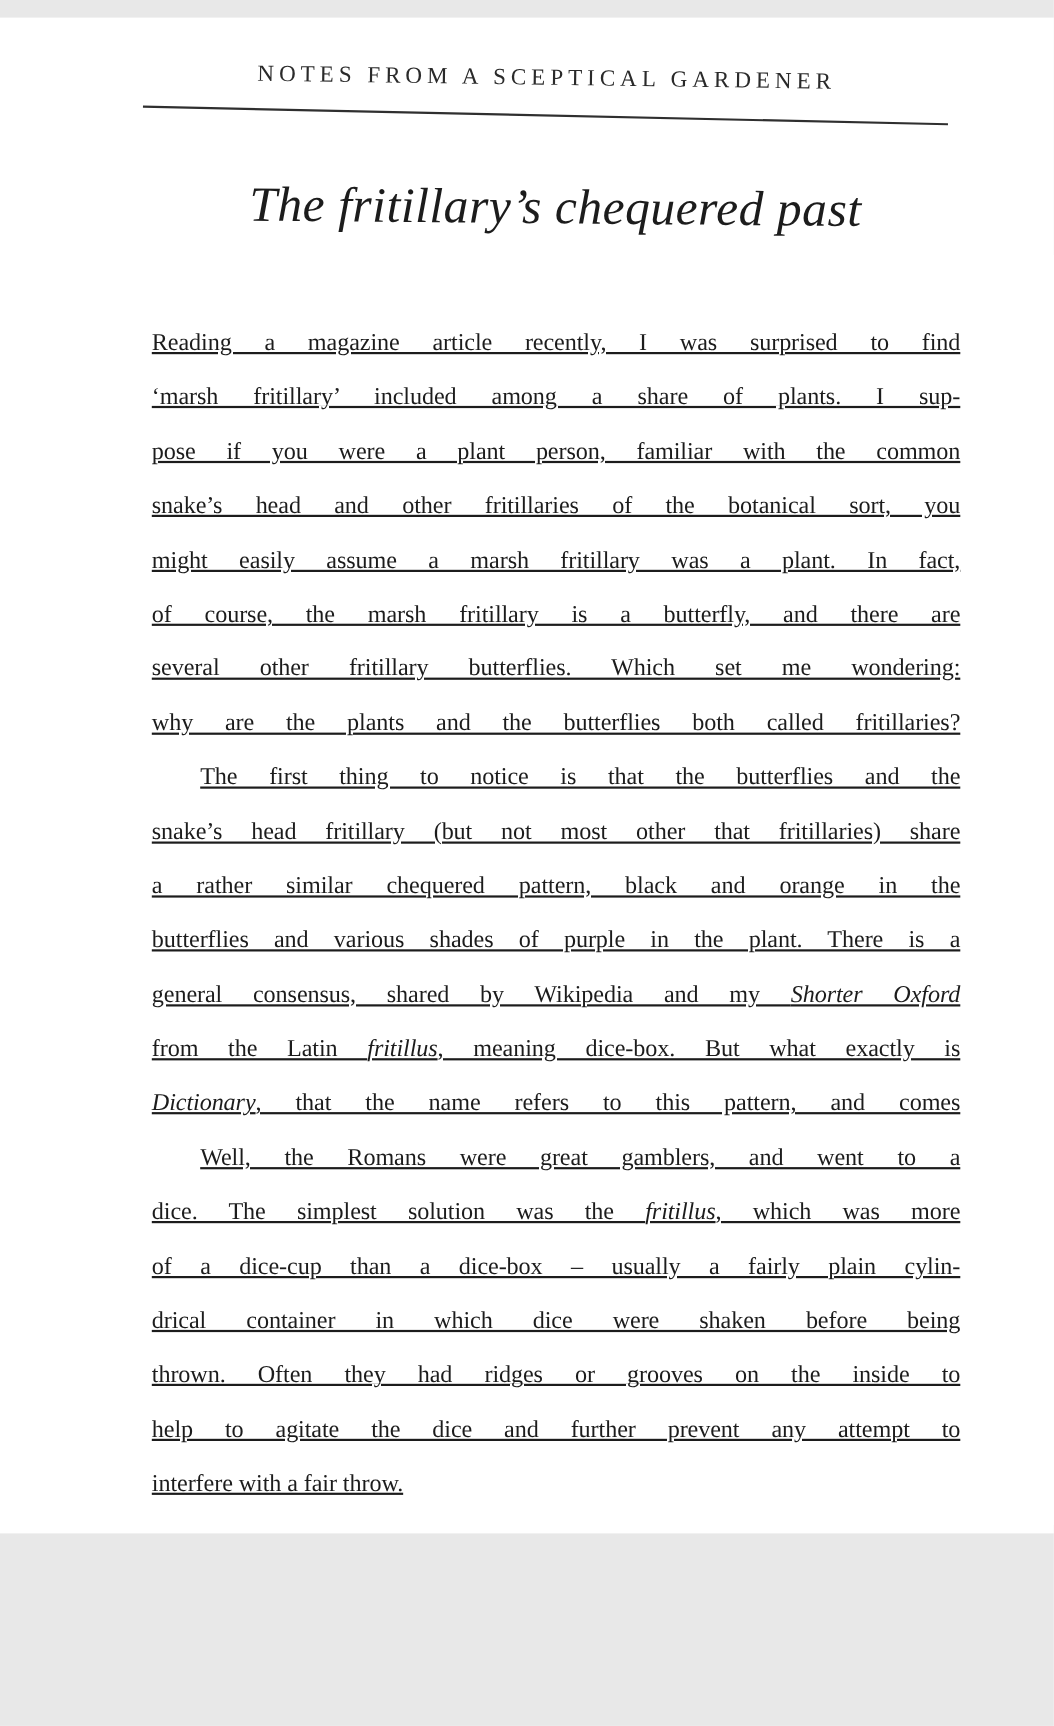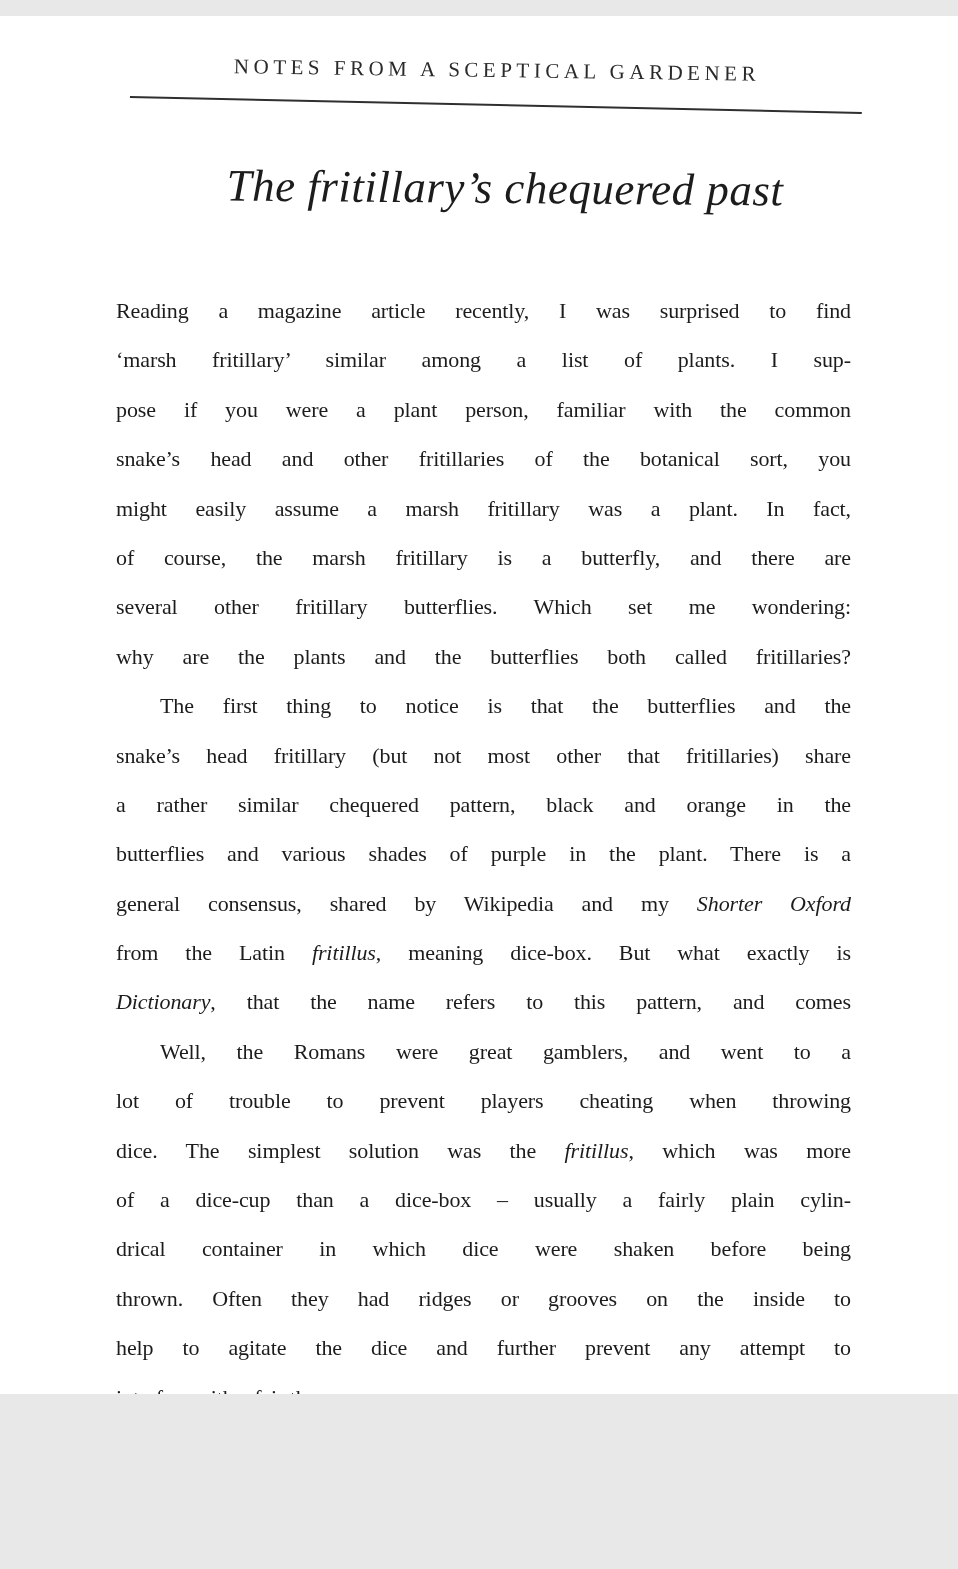--- a/index.html
+++ b/index.html
@@ -49,22 +49,23 @@
     font-weight:normal;
     font-style:italic;
     letter-spacing:0.5px;
     color:#1c1c1c;
     transform:translateX(26px) rotate(0.5deg);
     white-space:nowrap;
   }
   .body-text{
     position:absolute;
     top:270px;
-    left:116px;
+    left:138px;
     width:735px;
+    text-decoration:underline;
   }
   .line{
     height:49.4px;
     line-height:49.4px;
     font-size:22px;
     letter-spacing:-0.1px;
     text-align:justify;
     text-align-last:justify;
     white-space:normal;
     overflow:visible;
@@ -89,36 +90,35 @@
 <div class="page">
 
   <div class="running-head">NOTES FROM A SCEPTICAL GARDENER</div>
 
   <div class="head-rule"></div>
 
   <h1 class="chapter-title">The fritillary’s chequered past</h1>
 
   <div class="body-text">
       <div class="line"><span class="run">Reading a magazine article recently, I was surprised to find</span></div>
-      <div class="line"><span class="run">‘marsh fritillary’ similar among a list of plants. I sup-</span></div>
+      <div class="line"><span class="run">‘marsh fritillary’ included among a share of plants. I sup-</span></div>
       <div class="line"><span class="run">pose if you were a plant person, familiar with the common</span></div>
       <div class="line"><span class="run">snake’s head and other fritillaries of the botanical sort, you</span></div>
       <div class="line"><span class="run">might easily assume a marsh fritillary was a plant. In fact,</span></div>
       <div class="line"><span class="run">of course, the marsh fritillary is a butterfly, and there are</span></div>
       <div class="line"><span class="run">several other fritillary butterflies. Which set me wondering:</span></div>
       <div class="line"><span class="run">why are the plants and the butterflies both called fritillaries?</span></div>
       <div class="line indent"><span class="run">The first thing to notice is that the butterflies and the</span></div>
       <div class="line"><span class="run">snake’s head fritillary (but not most other that fritillaries) share</span></div>
       <div class="line"><span class="run">a rather similar chequered pattern, black and orange in the</span></div>
       <div class="line"><span class="run">butterflies and various shades of purple in the plant. There is a</span></div>
       <div class="line"><span class="run">general consensus, shared by Wikipedia and my </span><span class="run run-italic">Shorter Oxford</span></div>
       <div class="line"><span class="run">from the Latin </span><span class="run run-italic">fritillus</span><span class="run">, meaning dice-box. But what exactly is</span></div>
       <div class="line"><span class="run run-italic">Dictionary</span><span class="run">, that the name refers to this pattern, and comes</span></div>
       <div class="line indent"><span class="run">Well, the Romans were great gamblers, and went to a</span></div>
-      <div class="line"><span class="run">lot of trouble to prevent players cheating when throwing</span></div>
       <div class="line"><span class="run">dice. The simplest solution was the </span><span class="run run-italic">fritillus</span><span class="run">, which was more</span></div>
       <div class="line"><span class="run">of a dice-cup than a dice-box – usually a fairly plain cylin-</span></div>
       <div class="line"><span class="run">drical container in which dice were shaken before being</span></div>
       <div class="line"><span class="run">thrown. Often they had ridges or grooves on the inside to</span></div>
       <div class="line"><span class="run">help to agitate the dice and further prevent any attempt to</span></div>
       <div class="line align-left"><span class="run">interfere with a fair throw.</span></div>
     </div>
 
   <div class="page-number">2</div>
 

